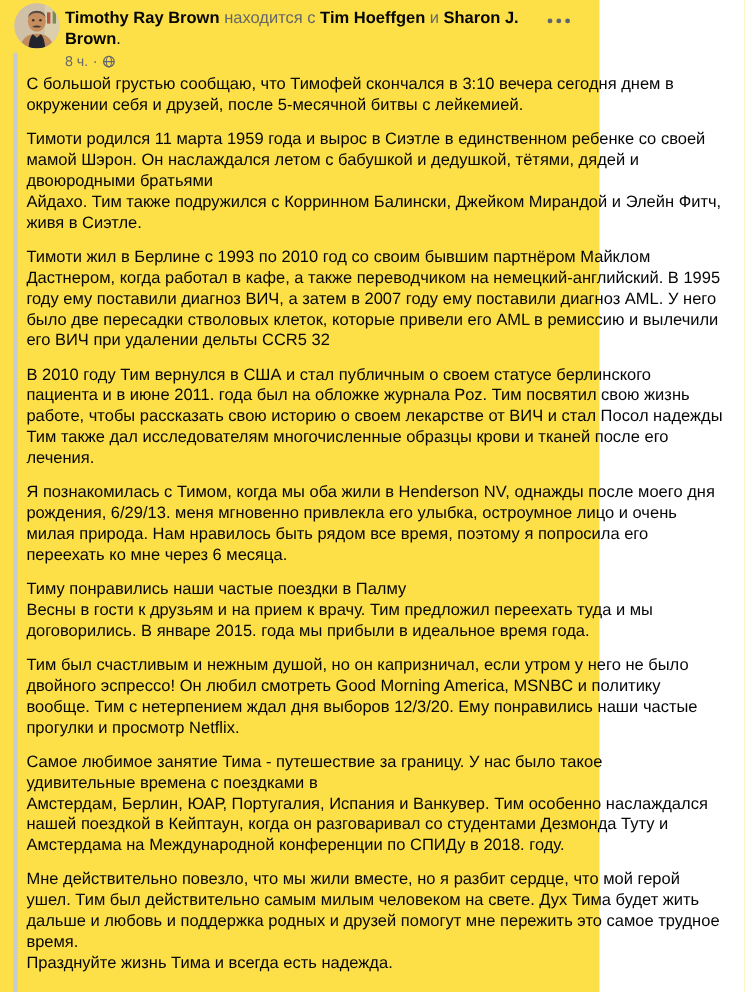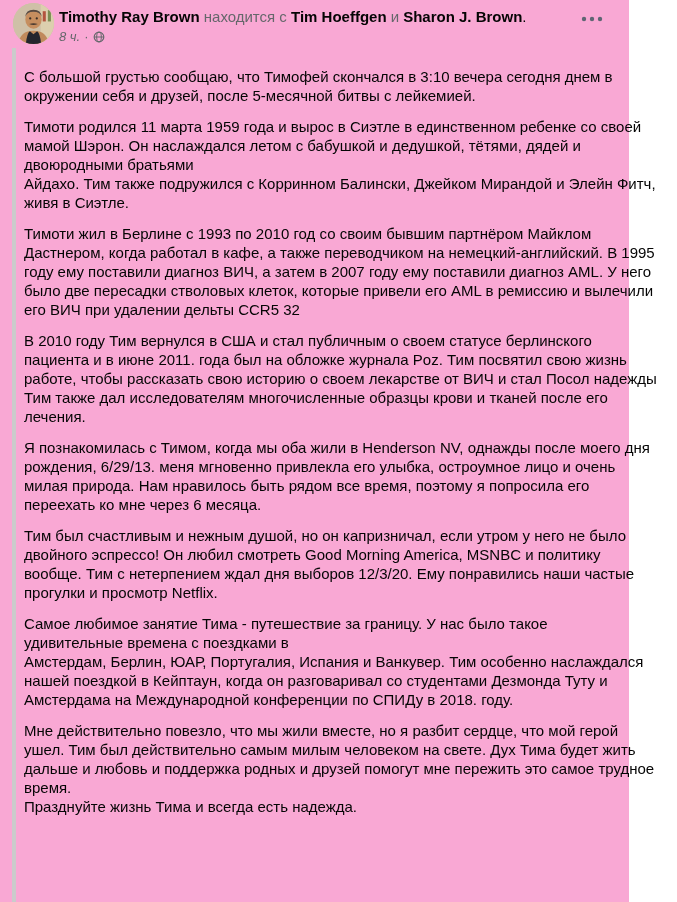--- a/index.html
+++ b/index.html
@@ -5,22 +5,22 @@
   html, body { margin: 0; padding: 0; }
   body {
     width: 677px; height: 902px;
     background: #ffffff;
     overflow: hidden;
     font-family: "Liberation Sans", "DejaVu Sans", sans-serif;
     -webkit-font-smoothing: antialiased;
   }
   .post {
     position: relative;
-    width: 629px; height: 902px;
-    background: #f9a8d4;
+    width: 545px; height: 902px;
+    background: #fde047;
   }
   
   .avatar {
     position: absolute; left: 13px; top: 3px;
     width: 41px; height: 41px;
     border-radius: 50%;
     overflow: hidden;
     cursor: pointer;
     background: #cfc0a7;
   }
@@ -33,21 +33,21 @@
     color: #050505;
   }
   .name-line .strong { font-weight: 700; color: #050505; cursor: pointer; }
   .name-line .plain  { font-weight: 400; color: #65676b; }
   .meta-line {
     margin-top: 3px;
     display: flex; align-items: center; gap: 4px;
     font-size: 13px; line-height: 16px;
     color: #65676b;
   }
-  .meta-line .ts { cursor: pointer; font-style: italic; }
+  .meta-line .ts { cursor: pointer; }
   .globe { display: inline-flex; width: 12px; height: 12px; }
   .globe svg { width: 12px; height: 12px; }
   .menu-btn {
     position: absolute; right: 20px; top: 6px;
     width: 34px; height: 26px;
     display: flex; align-items: center; justify-content: center;
     border-radius: 6px; cursor: pointer;
   }
   
   .thread-line {
@@ -124,20 +124,22 @@
   <div class="thread-line"></div>
 
   <div class="body-text">
     <p>С большой грустью сообщаю, что Тимофей скончался в 3:10 вечера сегодня днем в окружении себя и друзей, после 5-месячной битвы с лейкемией.</p>
     <p>Тимоти родился 11 марта 1959 года и вырос в Сиэтле в единственном ребенке со своей мамой Шэрон. Он наслаждался летом с бабушкой и дедушкой, тётями, дядей и двоюродными братьями
 Айдахо. Тим также подружился с Корринном Балински, Джейком Мирандой и Элейн Фитч, живя в Сиэтле.</p>
     <p>Тимоти жил в Берлине с 1993 по 2010 год со своим бывшим партнёром Майклом Дастнером, когда работал в кафе, а также переводчиком на немецкий-английский. В 1995 году ему поставили диагноз ВИЧ, а затем в 2007 году ему поставили диагноз AML. У него было две пересадки стволовых клеток, которые привели его AML в ремиссию и вылечили его ВИЧ при удалении дельты CCR5 32</p>
     <p>В 2010 году Тим вернулся в США и стал публичным о своем статусе берлинского пациента и в июне 2011. года был на обложке журнала Poz. Тим посвятил свою жизнь работе, чтобы рассказать свою историю о своем лекарстве от ВИЧ и стал Посол надежды
 Тим также дал исследователям многочисленные образцы крови и тканей после его лечения.</p>
     <p>Я познакомилась с Тимом, когда мы оба жили в Henderson NV, однажды после моего дня рождения, 6/29/13. меня мгновенно привлекла его улыбка, остроумное лицо и очень милая природа. Нам нравилось быть рядом все время, поэтому я попросила его переехать ко мне через 6 месяца.</p>
+    <p>Тиму понравились наши частые поездки в Палму
+Весны в гости к друзьям и на прием к врачу. Тим предложил переехать туда и мы договорились. В январе 2015. года мы прибыли в идеальное время года.</p>
     <p>Тим был счастливым и нежным душой, но он капризничал, если утром у него не было двойного эспрессо! Он любил смотреть Good Morning America, MSNBC и политику вообще. Тим с нетерпением ждал дня выборов 12/3/20. Ему понравились наши частые прогулки и просмотр Netflix.</p>
     <p>Самое любимое занятие Тима - путешествие за границу. У нас было такое
 удивительные времена с поездками в
 Амстердам, Берлин, ЮАР, Португалия, Испания и Ванкувер. Тим особенно наслаждался нашей поездкой в Кейптаун, когда он разговаривал со студентами Дезмонда Туту и Амстердама на Международной конференции по СПИДу в 2018. году.</p>
     <p>Мне действительно повезло, что мы жили вместе, но я разбит сердце, что мой герой ушел. Тим был действительно самым милым человеком на свете. Дух Тима будет жить дальше и любовь и поддержка родных и друзей помогут мне пережить это самое трудное время.
 Празднуйте жизнь Тима и всегда есть надежда.</p>
   </div>
 
 </div>
 

